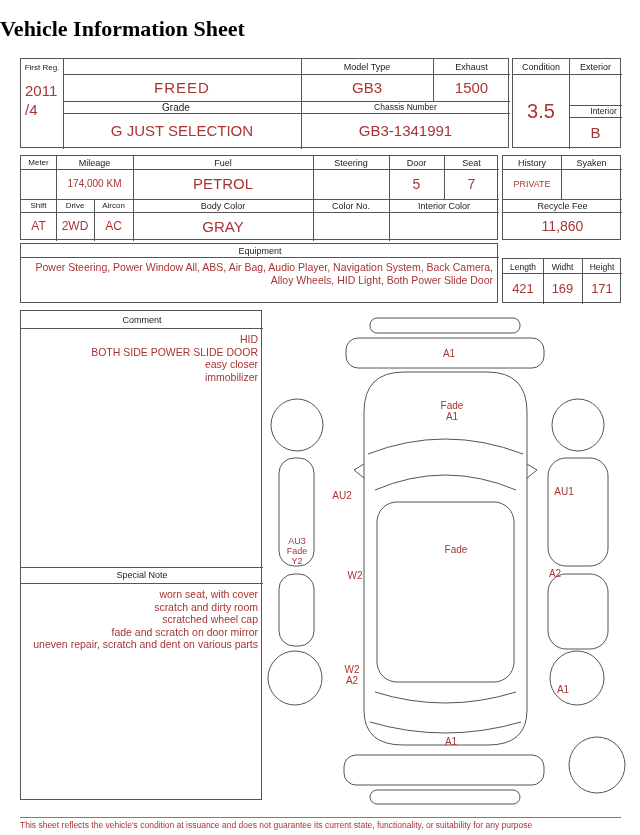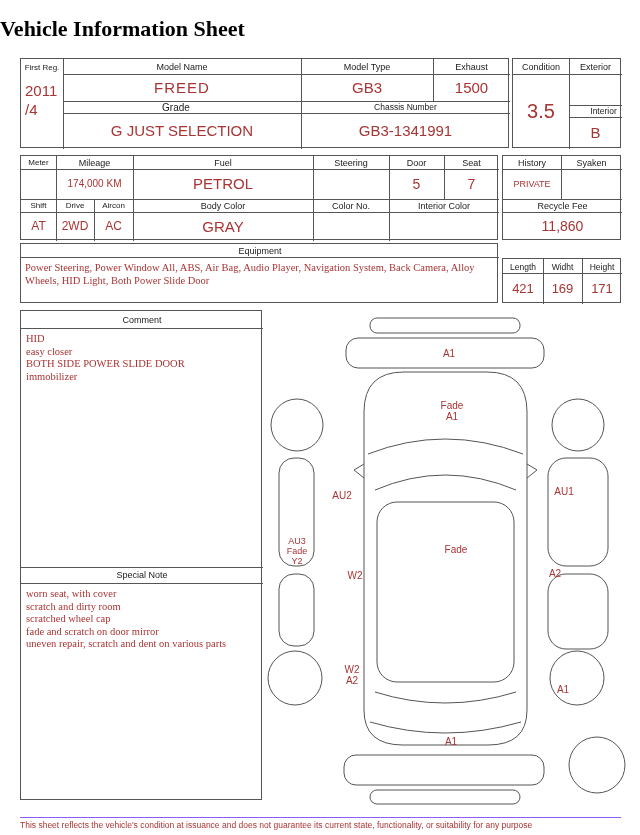--- a/index.html
+++ b/index.html
@@ -7,21 +7,21 @@
          font-family:"Liberation Sans",sans-serif;overflow:hidden;}
   .abs{position:absolute;box-sizing:border-box;}
   .bx{position:absolute;box-sizing:border-box;border:1px solid #555;background:#fff;}
   .ln{position:absolute;background:#555;}
   .hd{position:absolute;box-sizing:border-box;font-size:9px;color:#1a1a1a;
       text-align:center;white-space:nowrap;overflow:hidden;}
   .vl{position:absolute;box-sizing:border-box;color:#a93434;text-align:center;
       white-space:nowrap;overflow:hidden;}
   .title{position:absolute;top:16px;left:0;width:100%;text-align:left;
          font-family:"Liberation Serif",serif;font-size:22px;font-weight:600;color:#000;}
-  .rtx{position:absolute;color:#a93434;font-size:10.5px;line-height:12.5px;text-align:left;font-family:Liberation Serif, serif;}
+  .rtx{position:absolute;color:#a93434;font-size:10.5px;line-height:12.5px;text-align:right;}
   .dlb{position:absolute;color:#a93434;font-size:10px;line-height:11px;text-align:center;}
   .dlb.sm{font-size:9px;line-height:10px;}
   svg{display:block;}
   .ftr{position:absolute;left:20px;top:817px;width:601px;border-top:1px solid #8b5cf6;
        padding-top:2px;color:#a93434;font-size:8.5px;text-align:left;}
 </style>
 </head>
 <body>
 
 <div class="sheet">
@@ -35,21 +35,20 @@
     <div class="ln" style="left:42px;top:15px;width:447px;height:1px;"></div>
     <div class="ln" style="left:42px;top:42px;width:447px;height:1px;"></div>
     <div class="ln" style="left:42px;top:54px;width:447px;height:1px;"></div>
 
     <div class="hd" style="left:0;top:2px;width:42px;height:13px;line-height:13px;font-size:8px;text-align:center;">First Reg.</div>
     <div class="vl" style="left:4px;top:22px;width:38px;height:40px;font-size:15px;line-height:19px;text-align:left;">
       <span style="display:block;">2011</span>
       <span style="display:block;">/4</span>
     </div>
 
-    <div class="hd" style="left:42px;top:2px;width:238px;height:13px;line-height:13px;">Model Name</div>
     <div class="vl" style="left:42px;top:15px;width:238px;height:27px;line-height:27px;font-size:15px;letter-spacing:1px;">FREED</div>
 
     <div class="hd" style="left:280px;top:2px;width:132px;height:13px;line-height:13px;">Model Type</div>
     <div class="vl" style="left:280px;top:15px;width:132px;height:27px;line-height:27px;font-size:15px;">GB3</div>
 
     <div class="hd" style="left:412px;top:2px;width:77px;height:13px;line-height:13px;">Exhaust</div>
     <div class="vl" style="left:412px;top:15px;width:77px;height:27px;line-height:27px;font-size:15px;">1500</div>
 
     <div class="hd" style="left:36px;top:43px;width:238px;height:11px;line-height:11px;font-size:10px;">Grade</div>
     <div class="vl" style="left:42px;top:54px;width:238px;height:36px;line-height:36px;font-size:15px;">G JUST SELECTION</div>
@@ -157,22 +156,22 @@
     <div class="vl" style="left:40px;top:14px;width:39px;height:31px;line-height:31px;font-size:13px;">169</div>
     <div class="vl" style="left:79px;top:14px;width:40px;height:31px;line-height:31px;font-size:13px;">171</div>
   </div>
 
   <div class="bx" style="left:20px;top:310px;width:242px;height:490px;">
     <div class="hd" style="left:0;top:3px;width:242px;height:12px;line-height:12px;">Comment</div>
     <div class="ln" style="left:0;top:17px;width:242px;height:1px;"></div>
 
     <div class="rtx" style="left:5px;top:22px;width:232px;">
       <div>HID</div>
+      <div>BOTH SIDE POWER SLIDE DOOR</div>
       <div>easy closer</div>
-      <div>BOTH SIDE POWER SLIDE DOOR</div>
       <div>immobilizer</div>
     </div>
 
     <div class="ln" style="left:0;top:256px;width:242px;height:1px;"></div>
     <div class="hd" style="left:0;top:258px;width:242px;height:12px;line-height:12px;">Special Note</div>
     <div class="ln" style="left:0;top:272px;width:242px;height:1px;"></div>
 
     <div class="rtx" style="left:5px;top:277px;width:232px;">
       <div>worn seat, with cover</div>
       <div>scratch and dirty room</div>

